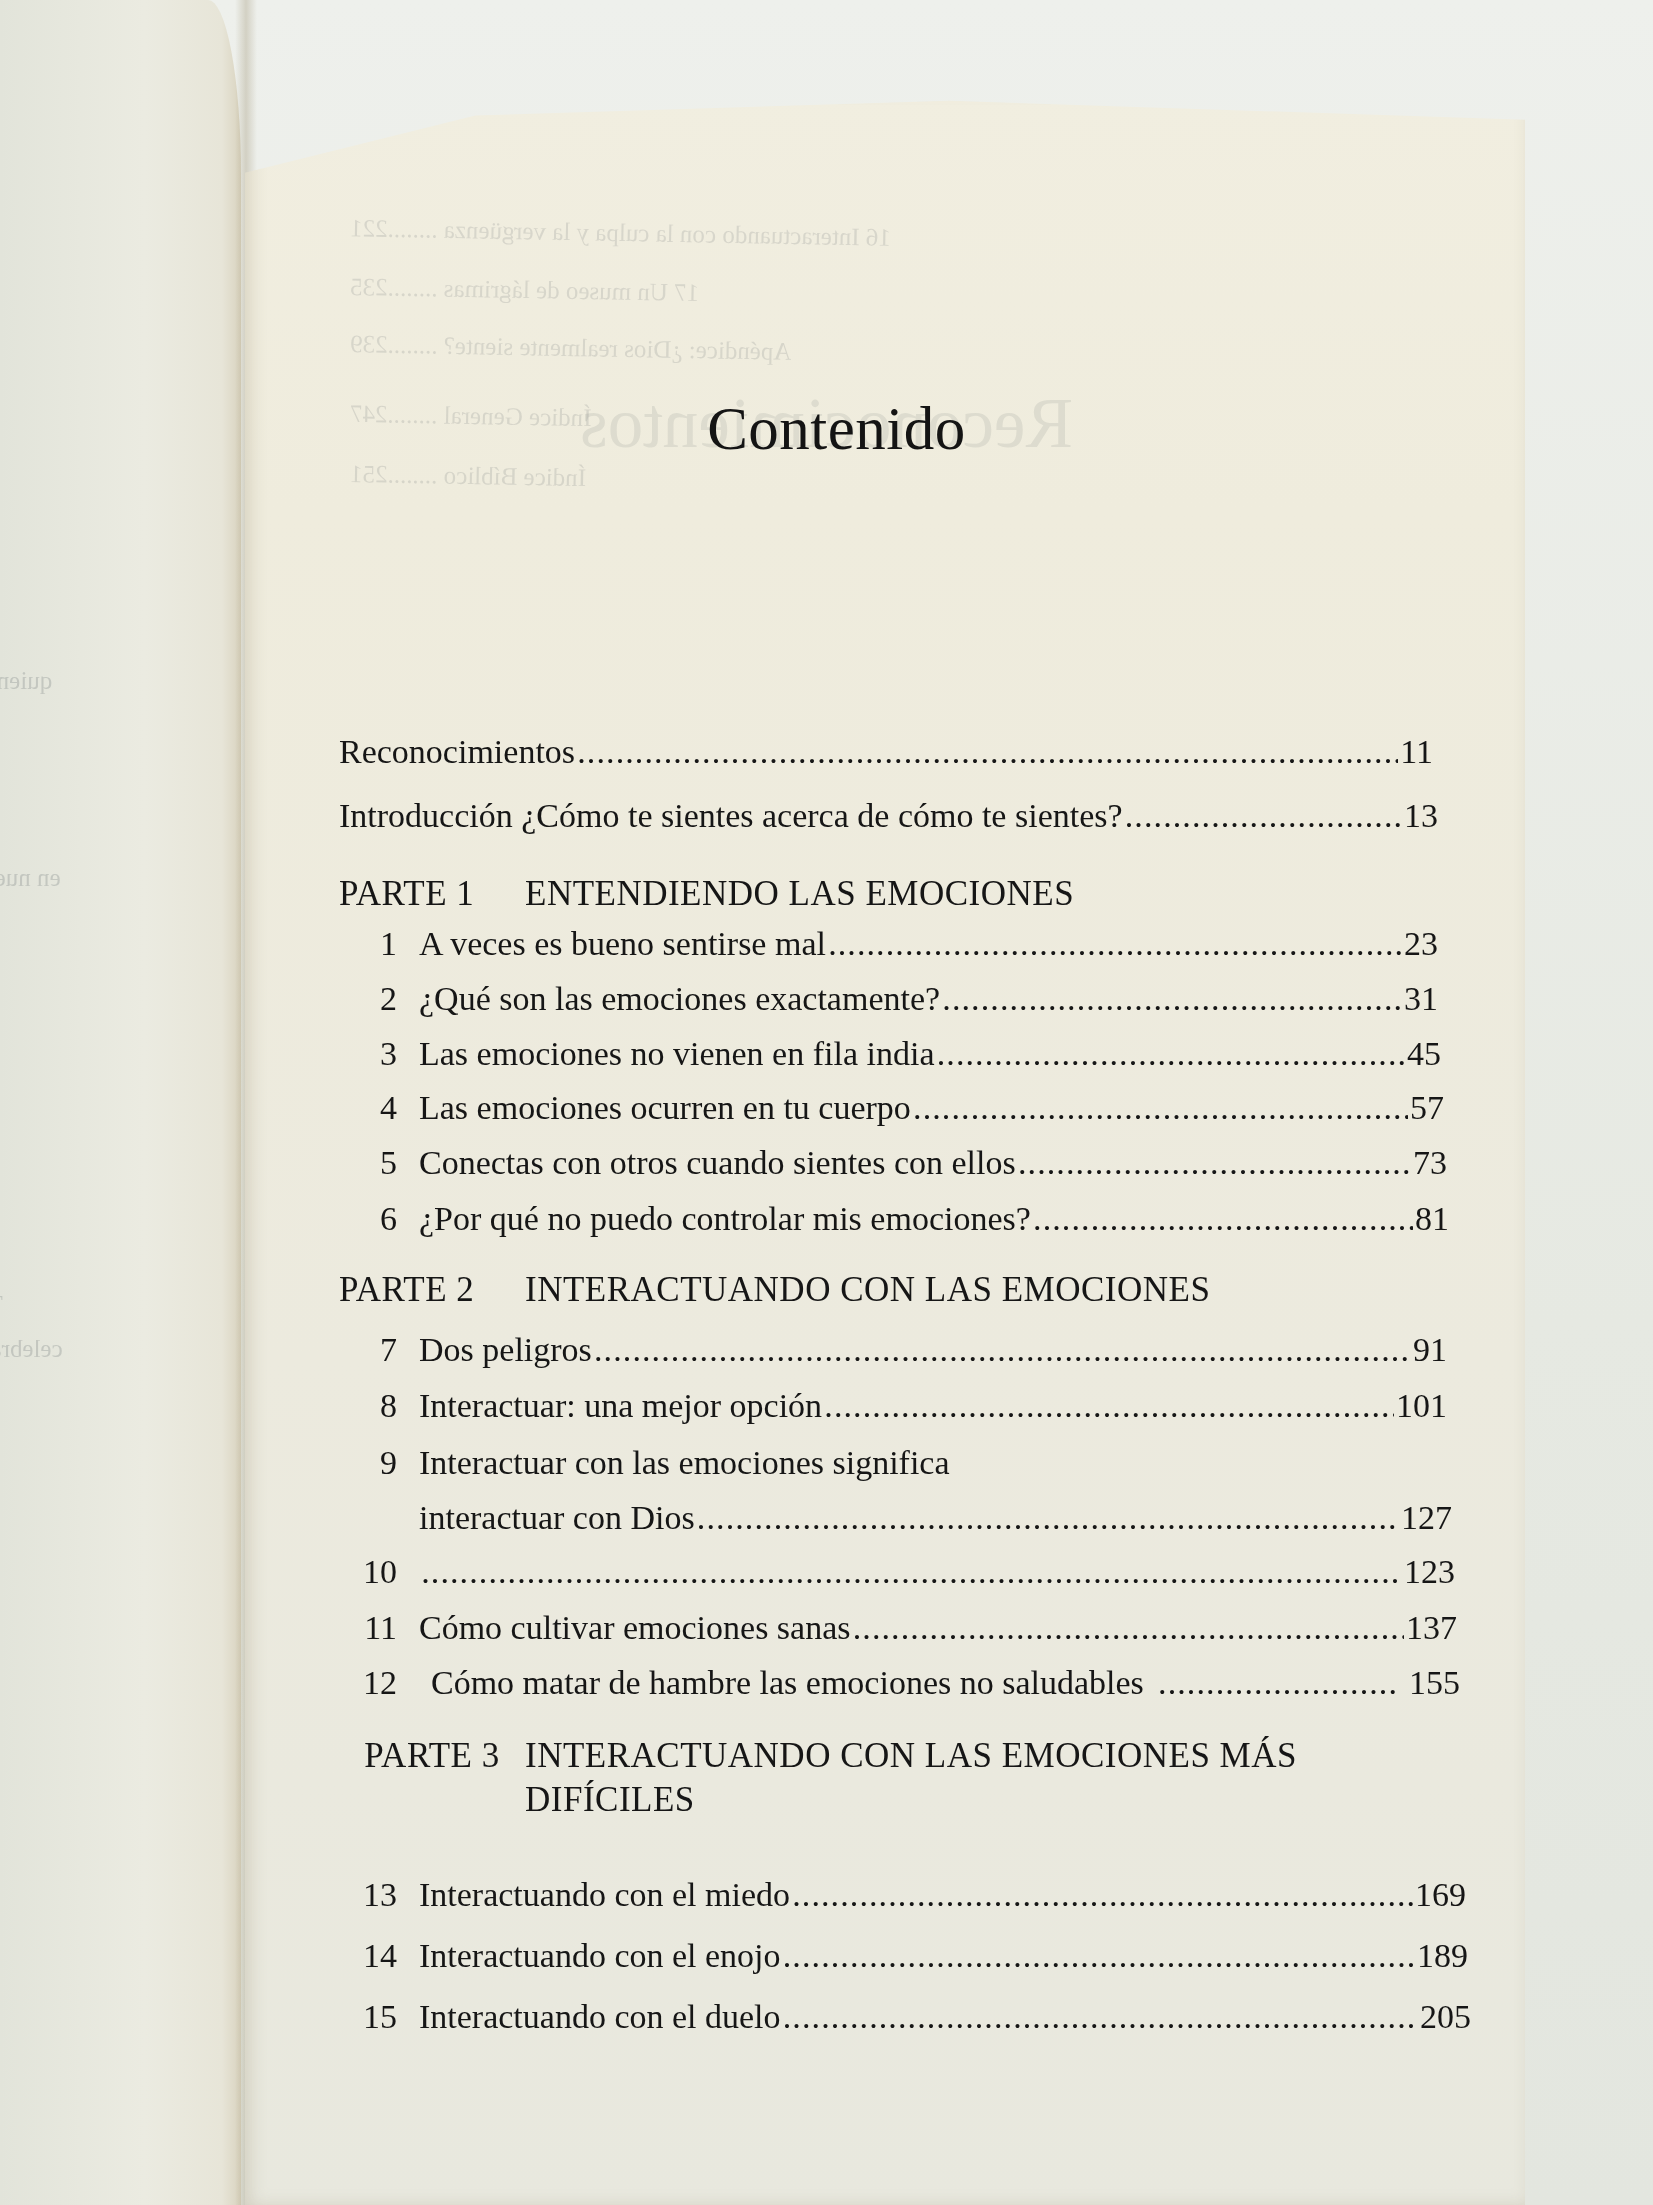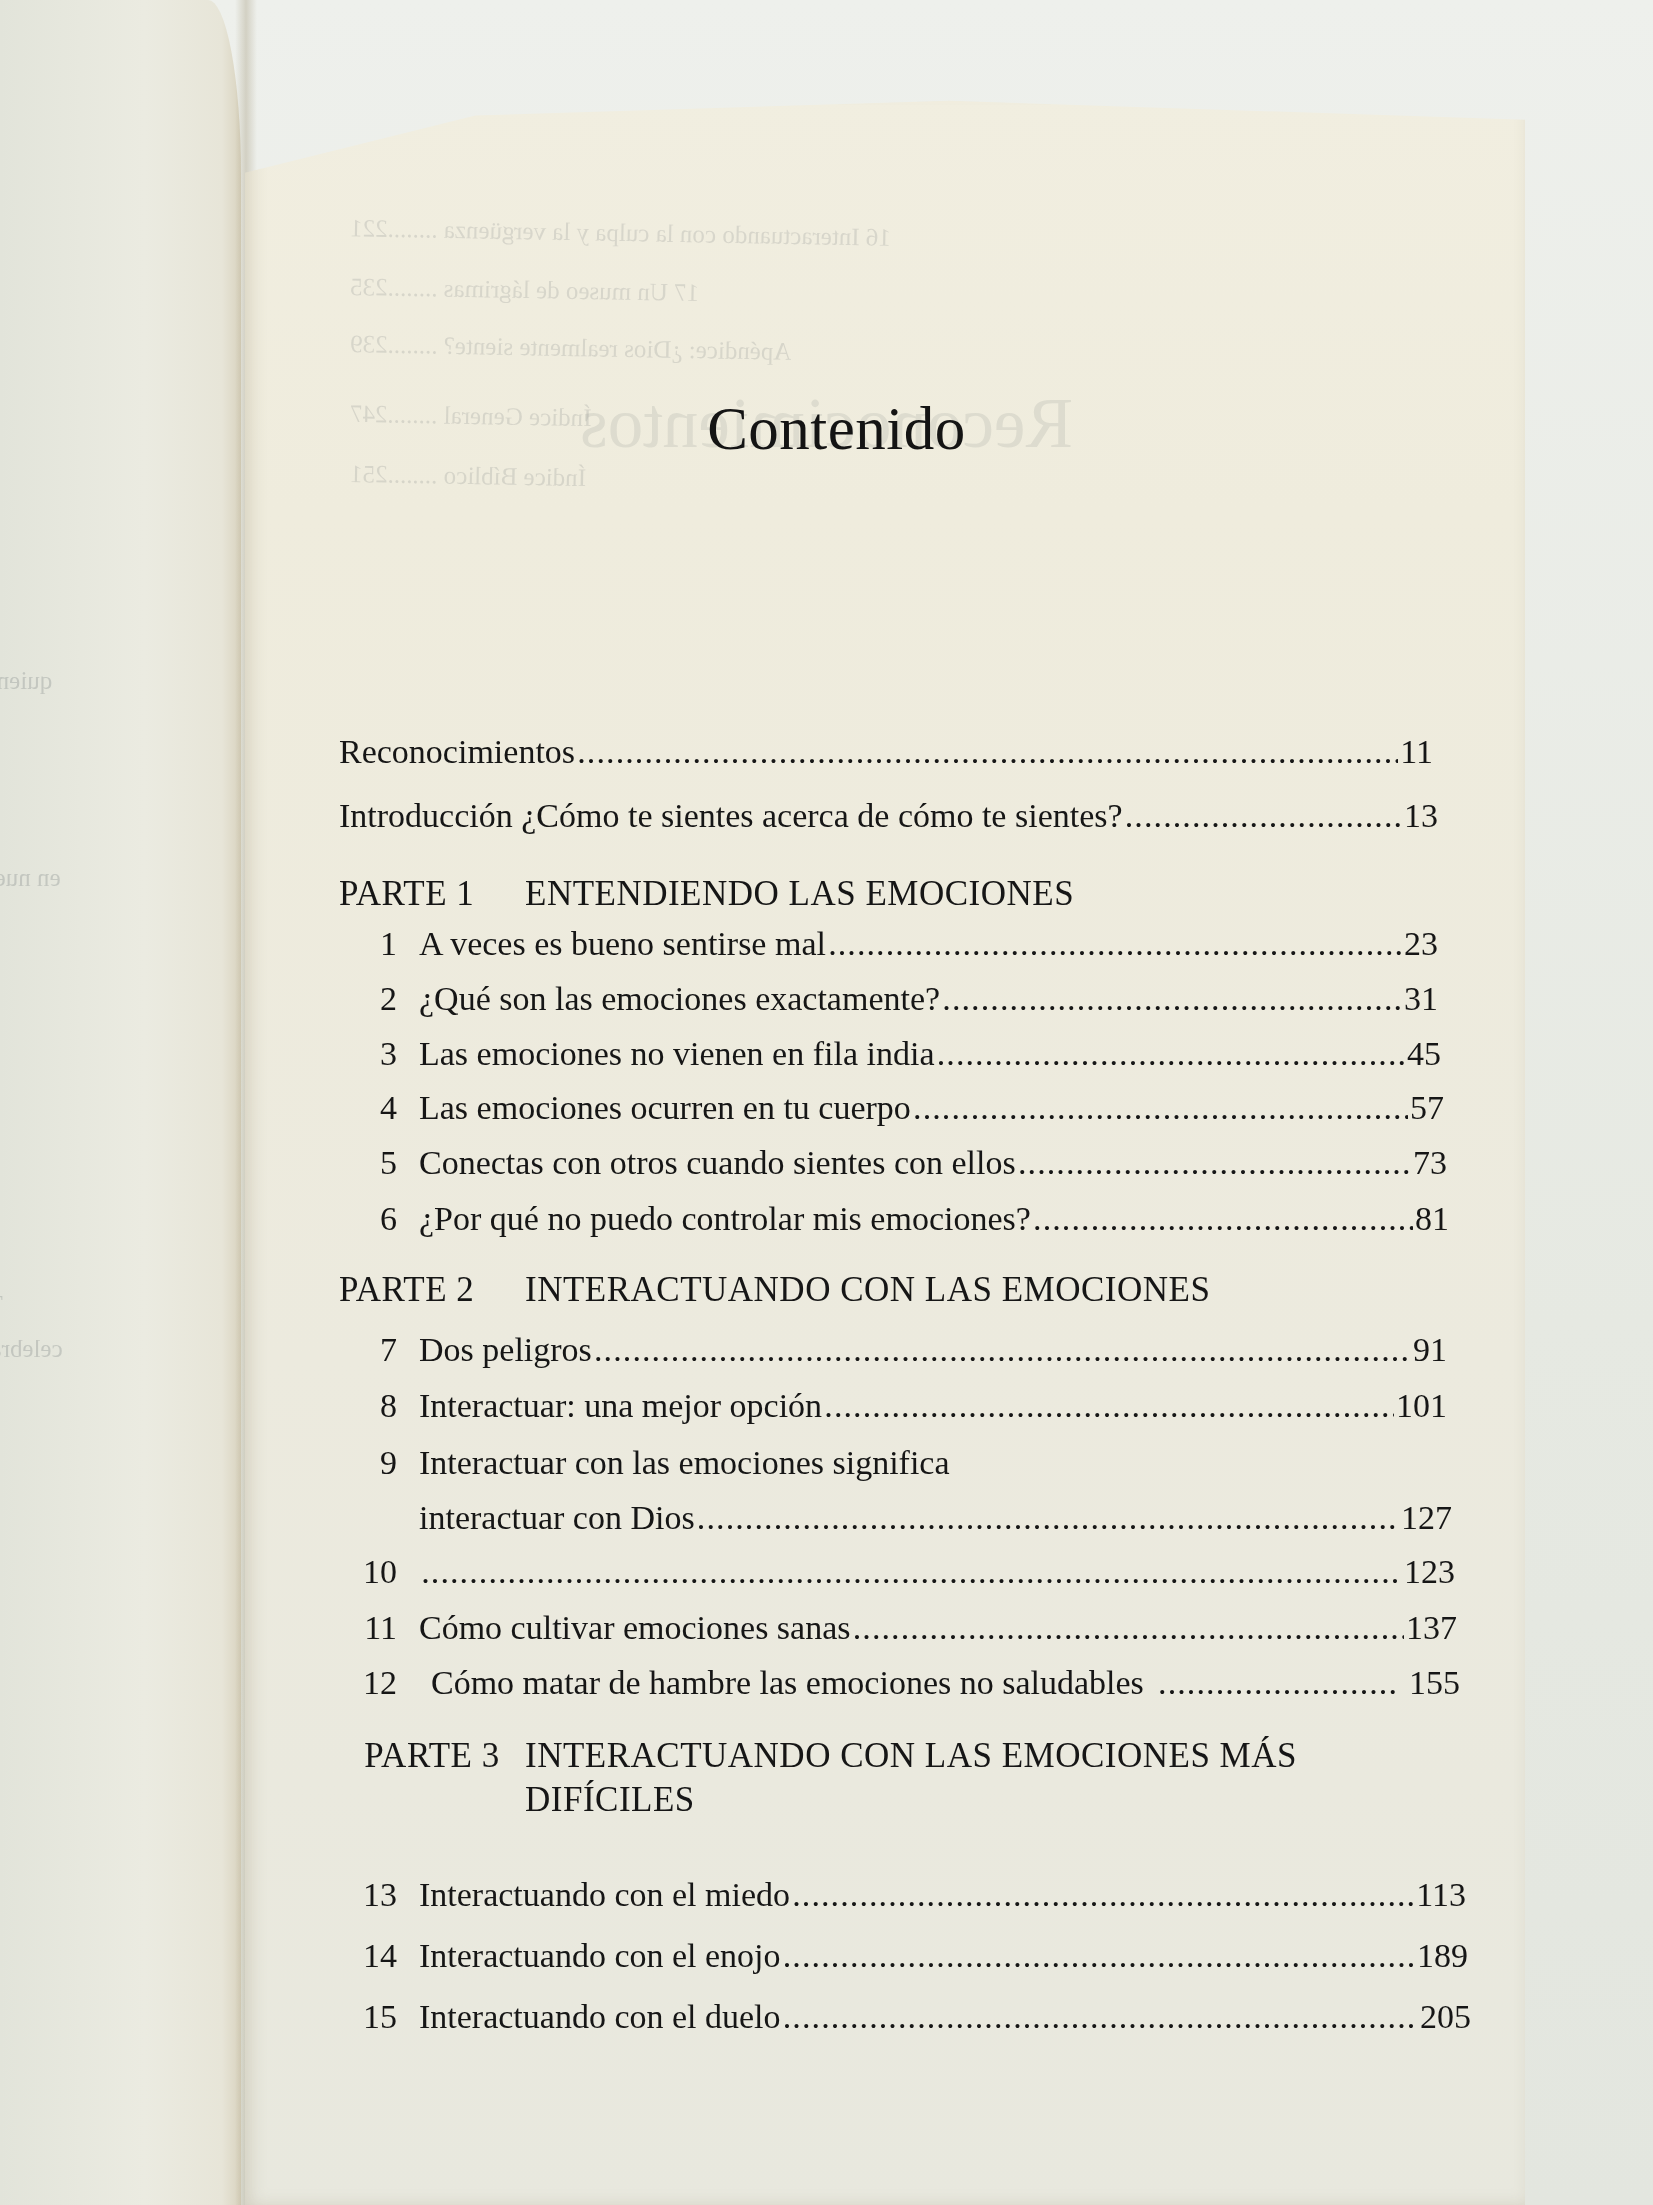--- a/index.html
+++ b/index.html
@@ -273,21 +273,21 @@
   </div>
   <div class="part" style="top:1778px;">
     <span class="part-label"></span>
     <span class="part-title">DIFÍCILES</span>
   </div>
 
   <div class="entry" style="top:1875px; width:1127px;">
     <span class="num">13</span>
     <span class="label">Interactuando con el miedo</span>
     <span class="leader"></span>
-    <span class="page">113</span>
+    <span class="page">169</span>
   </div>
   <div class="entry" style="top:1936px; width:1129px;">
     <span class="num">14</span>
     <span class="label">Interactuando con el enojo</span>
     <span class="leader"></span>
     <span class="page">189</span>
   </div>
   <div class="entry" style="top:1997px; width:1132px;">
     <span class="num">15</span>
     <span class="label">Interactuando con el duelo</span>

